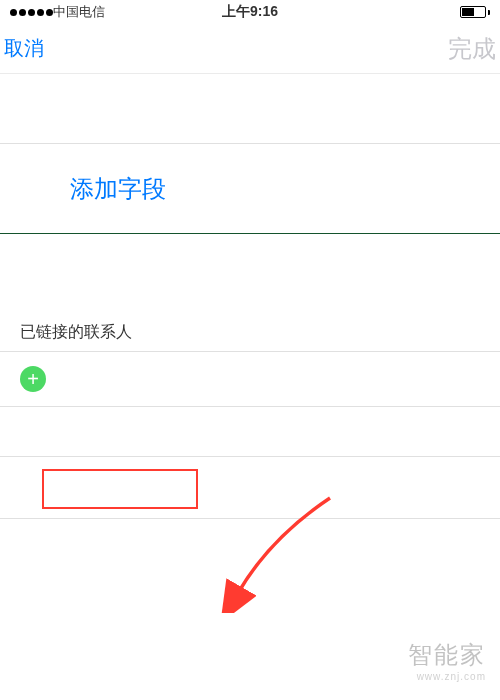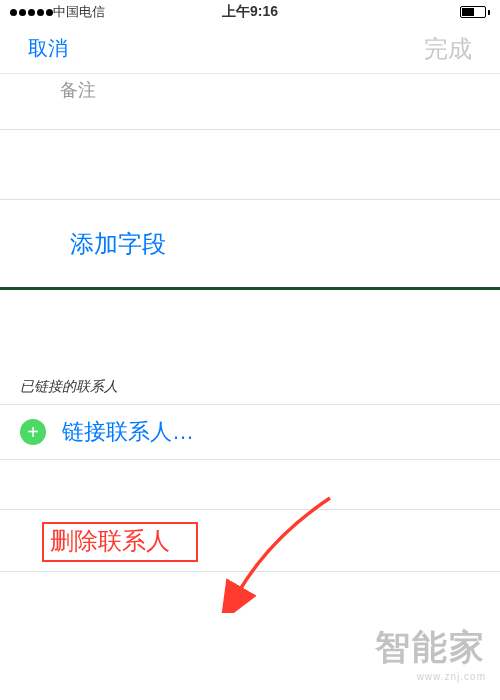--- a/index.html
+++ b/index.html
@@ -28,32 +28,32 @@
     .status-center { position: absolute; left: 50%; transform: translateX(-50%); font-size: 14px; font-weight: 700; }
     .battery { display: flex; align-items: center; gap: 2px; }
     .battery-body { width: 26px; height: 12px; border: 1.5px solid #000; border-radius: 2px; position: relative; }
     .battery-fill { position: absolute; left: 1px; top: 1px; bottom: 1px; width: 50%; background: #000; }
     .battery-tip { width: 2px; height: 5px; background: #000; border-radius: 0 1px 1px 0; }
     .nav-bar {
       height: 50px;
       display: flex;
       align-items: center;
       justify-content: space-between;
-      padding: 0 28px;
+      padding: 0 4px;
       border-bottom: 1px solid rgba(0,0,0,0.08);
     }
     .nav-cancel { color: #007aff; font-size: 20px; }
     .nav-done { color: #c7c7cc; font-size: 24px; }
     .content { background: #fff; }
     .row {
       min-height: 56px;
       display: flex;
       align-items: center;
       padding: 0 20px;
-      border-bottom: 3px solid #14532d;
+      border-bottom: 1px solid #14532d;
       position: relative;
     }
     .row-tall { min-height: 90px; }
     .truncated-label {
       color: #999;
       font-size: 18px;
       padding-left: 60px;
       padding-top: 4px;
       height: 56px;
       border-bottom: 1px solid #e0e0e0;
@@ -65,23 +65,22 @@
     .add-field {
       color: #007aff;
       font-size: 24px;
       padding-left: 50px;
     }
     .section-gap {
       height: 80px;
     }
     .section-header {
       padding: 8px 20px;
-      font-size: 14px;
+      font-size: 16px;
       color: #333;
-      font-style: italic;
     }
     .link-row {
       min-height: 56px;
       display: flex;
       align-items: center;
       padding: 0 20px;
       border-top: 1px solid #e0e0e0;
       border-bottom: 1px solid #e0e0e0;
       gap: 16px;
     }
@@ -128,23 +127,23 @@
       height: 120px;
     }
     .watermark {
       position: absolute;
       right: 14px;
       bottom: 18px;
       text-align: right;
       pointer-events: none;
     }
     .watermark-brand {
-      font-size: 35px;
+      font-size: 24px;
       color: rgba(120,120,120,0.45);
-      font-weight: 700;
+      font-weight: 400;
       letter-spacing: 2px;
     }
     .watermark-url {
       font-size: 10px;
       color: rgba(120,120,120,0.35);
       letter-spacing: 1px;
     }
   </style>
 </head>
 <body>
@@ -168,34 +167,31 @@
     <div class="battery-tip"></div>
   </div>
 </div>
 
 <div class="nav-bar">
   <div class="nav-cancel">取消</div>
   <div class="nav-done">完成</div>
 </div>
 
 <div class="content">
-  <div class="truncated-label">备注</div>
   <div class="spacer"></div>
   <div class="row row-tall">
     <span class="add-field">添加字段</span>
   </div>
   <div class="section-gap"></div>
   <div class="section-header">已链接的联系人</div>
   <div class="link-row">
     <div class="plus-icon">+</div>
-    <span class="link-text">链接联系人…</span>
   </div>
   <div class="gap-small"></div>
   <div class="delete-row">
-    <span class="delete-text">删除联系人</span>
     <div class="highlight-box"></div>
   </div>
 </div>
 
 <svg class="arrow-annotation" viewBox="0 0 120 120">
   <defs>
     <marker id="arrowhead" markerWidth="12" markerHeight="10" refX="2" refY="5" orient="auto">
       <polygon points="0 0, 12 5, 0 10" fill="#ff3b30"></polygon>
     </marker>
   </defs>

